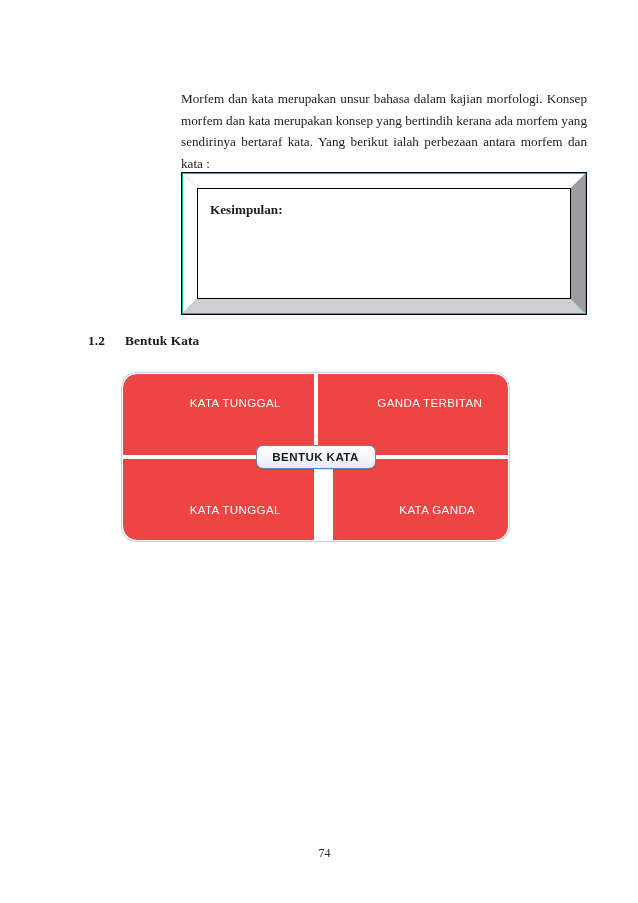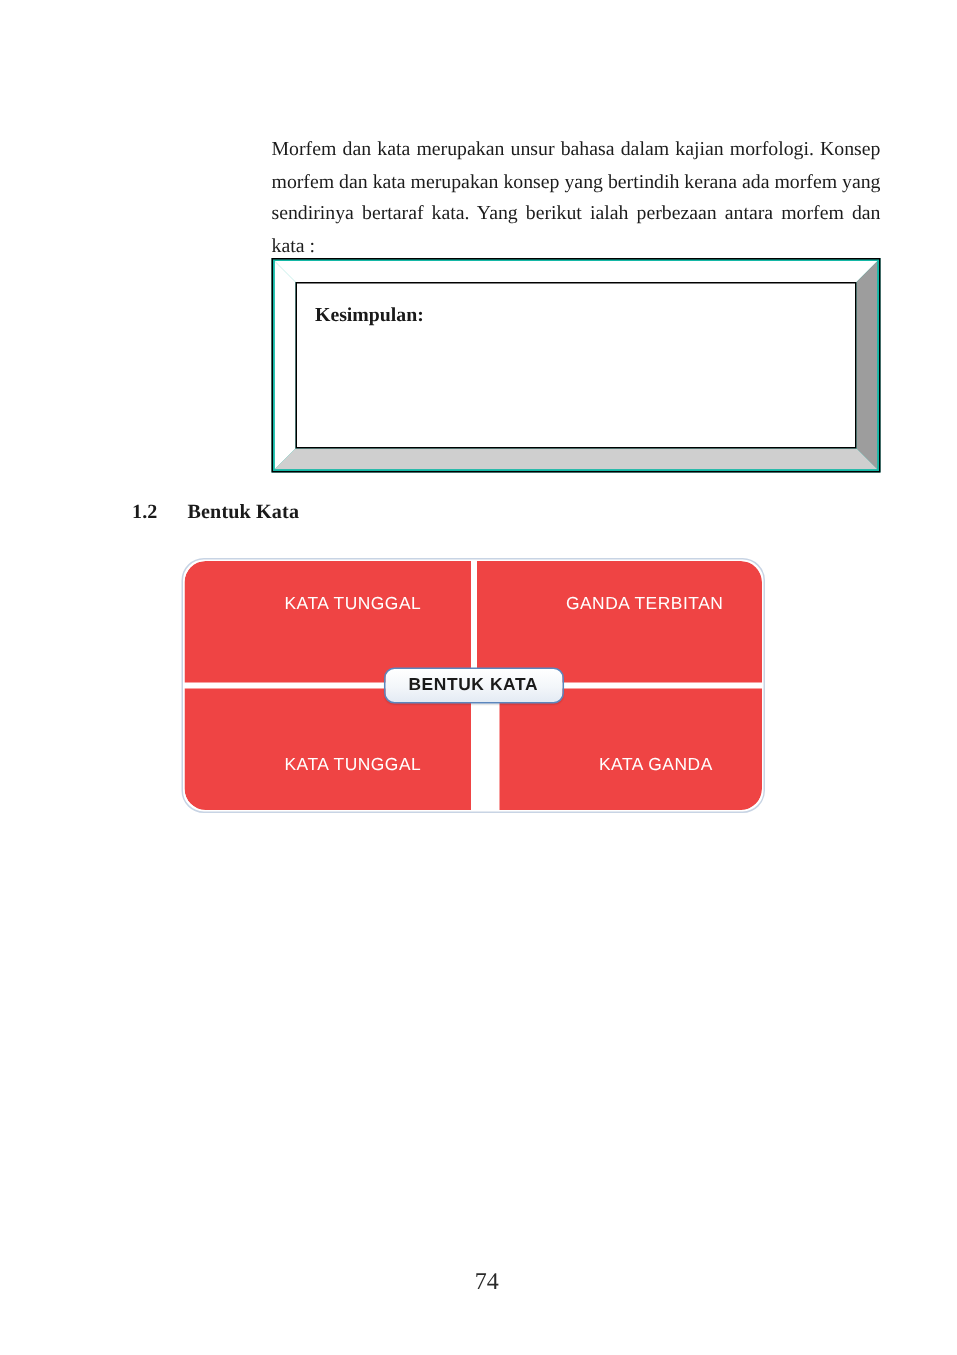--- a/index.html
+++ b/index.html
@@ -179,21 +179,21 @@
     white-space: nowrap;
   }
 
   
   .page-number {
     position: absolute;
     left: 0;
     right: 0;
     top: 846px;
     text-align: center;
-    font-size: 16px;
+    font-size: 12px;
     color: #2a2a2a;
     margin-left: 11px;
   }
 </style>
 </head>
 <body>
 
 <div class="intro-paragraph">Morfem dan kata merupakan unsur bahasa dalam kajian morfologi. Konsep morfem dan kata merupakan konsep yang bertindih kerana ada morfem yang sendirinya bertaraf kata. Yang berikut ialah perbezaan antara morfem dan kata :</div>
 
 <div class="frame-box">

